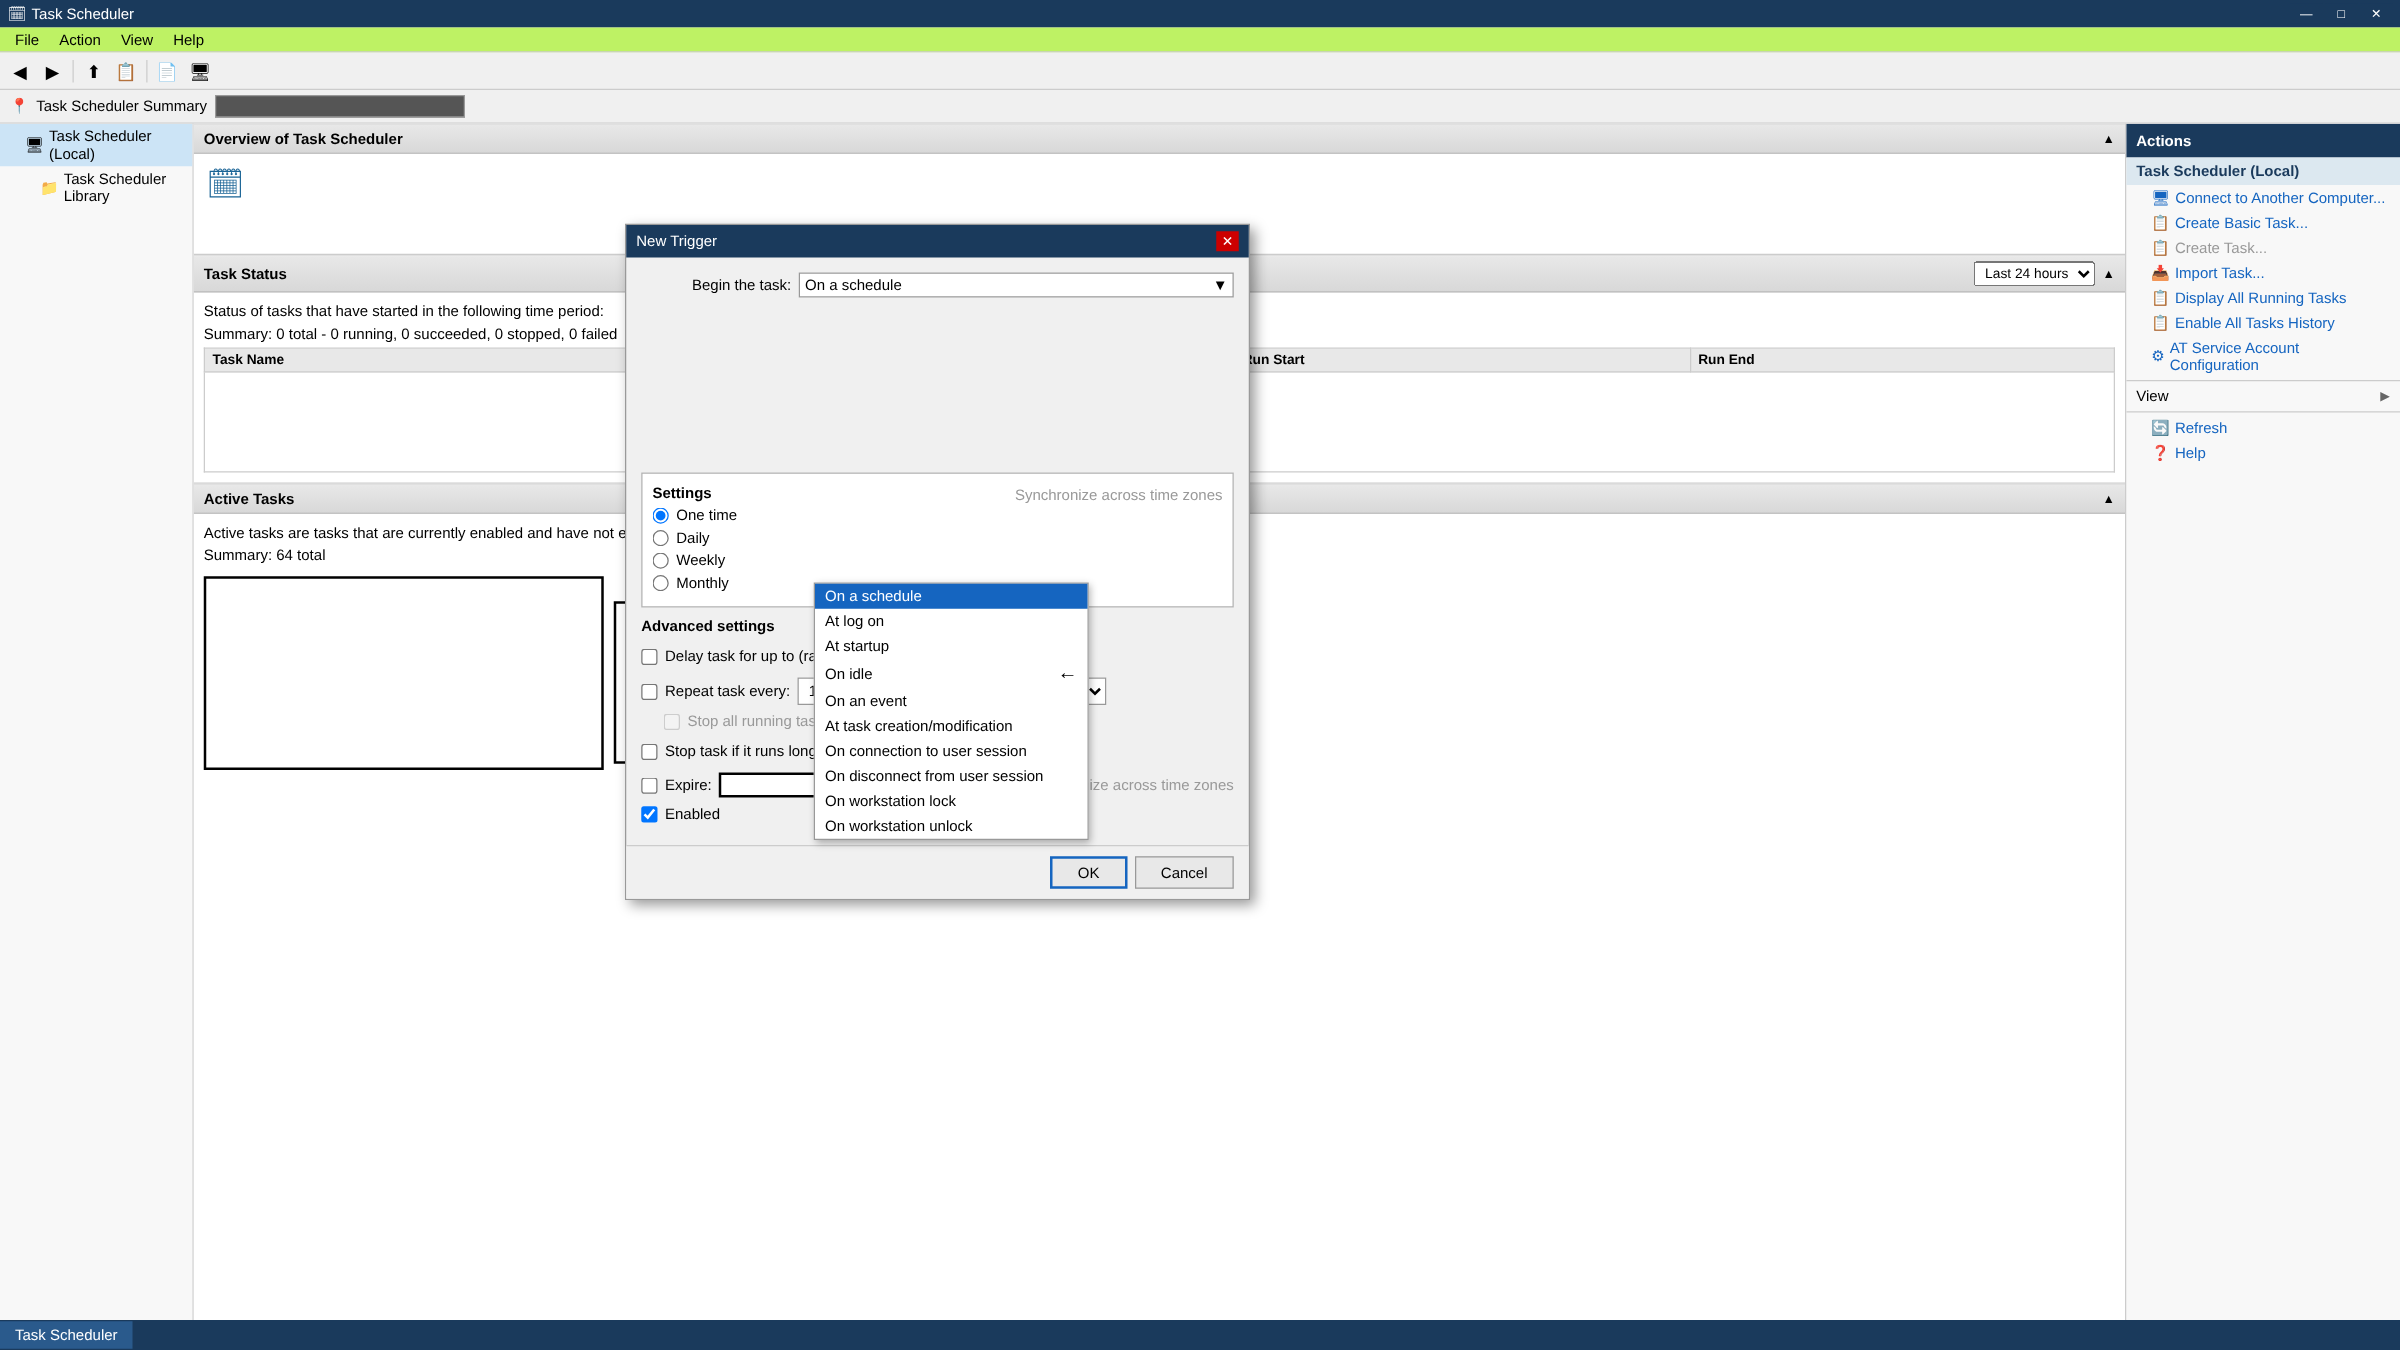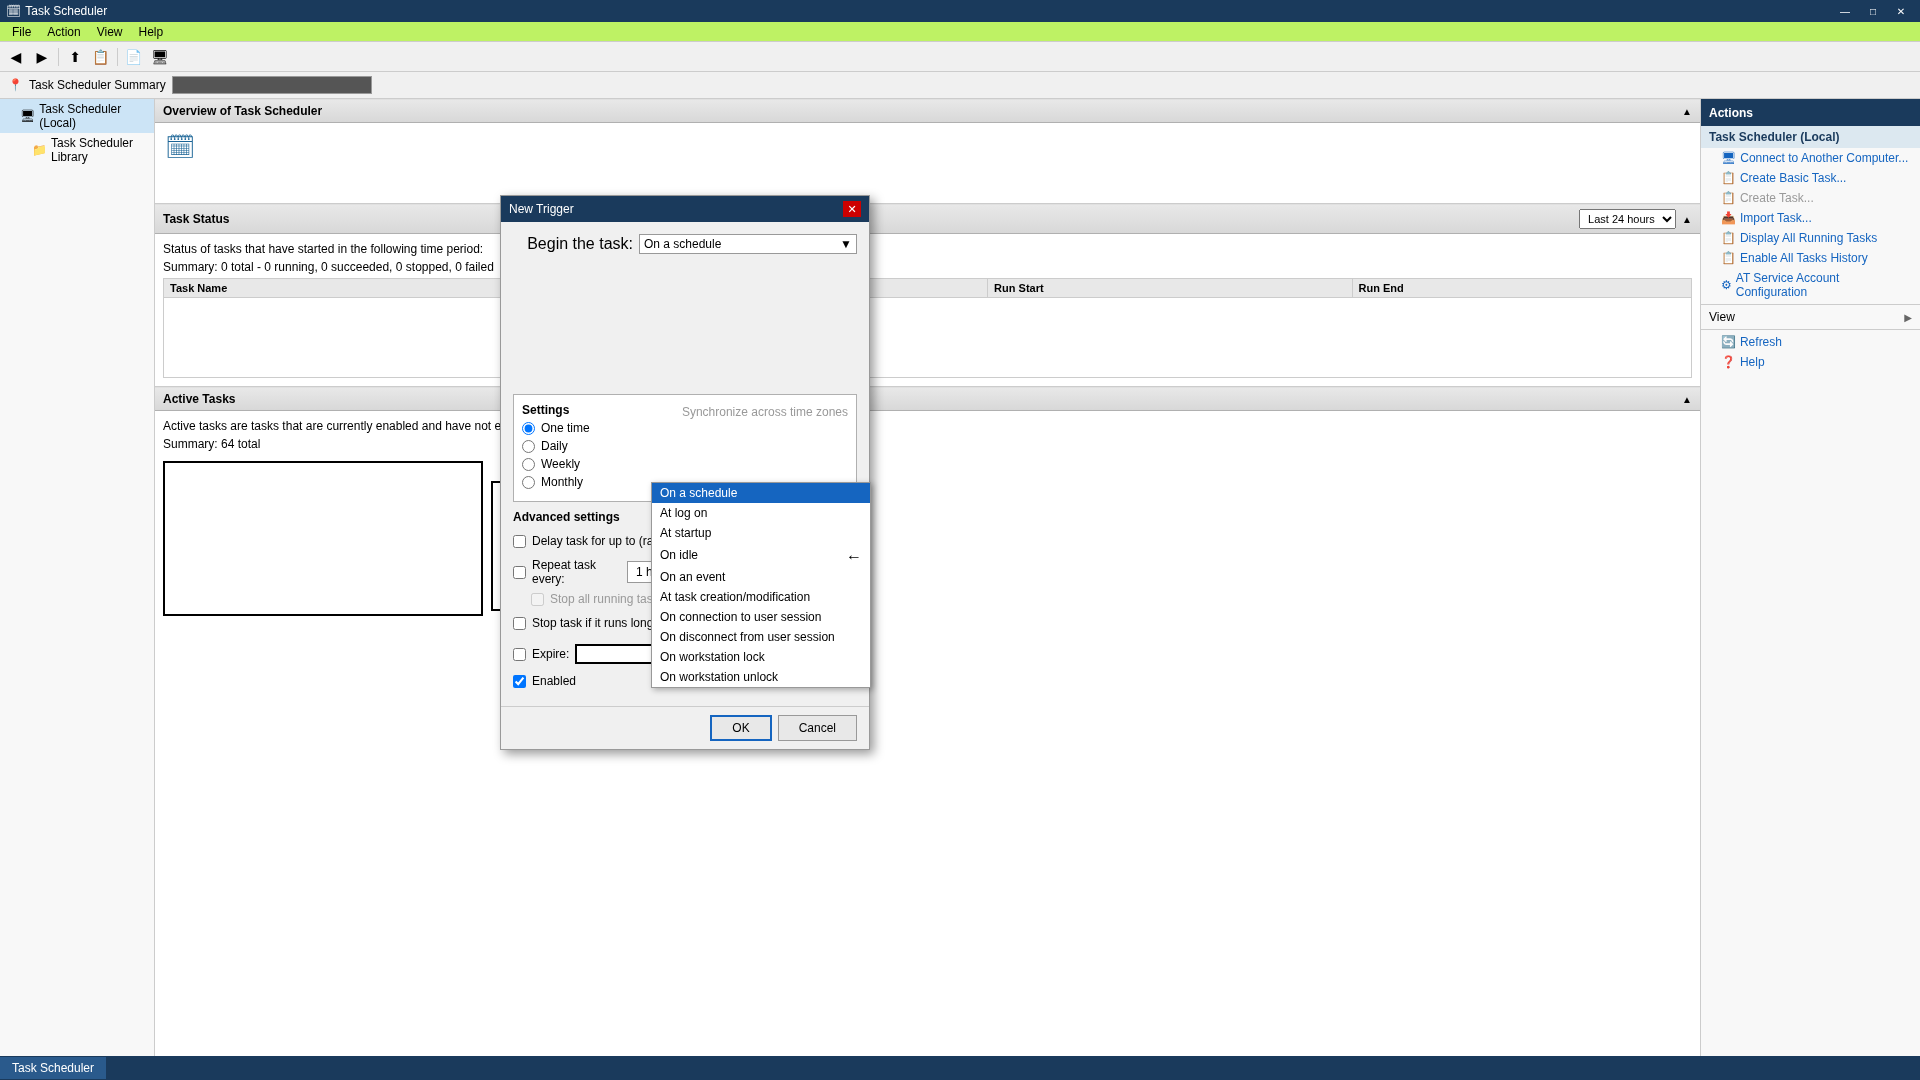--- a/index.html
+++ b/index.html
@@ -161,23 +161,23 @@
       align-items: center;
       gap: 6px;
       font-size: 12px;
     }
 
     
     .dialog {
       background: #f0f0f0;
       border: 1px solid #999;
       box-shadow: 4px 4px 10px rgba(0,0,0,0.4);
-      width: 370px;
+      width: 500px;
       position: absolute;
-      top: 195px;
+      top: 179px;
       left: 500px;
     }
     .dialog-title-bar {
       background: #1a3a5c;
       color: white;
       padding: 5px 8px;
       display: flex;
       justify-content: space-between;
       align-items: center;
       font-size: 12px;
@@ -193,21 +193,21 @@
     }
 
     .dialog-content { padding: 12px; }
 
     .form-row {
       display: flex;
       align-items: center;
       margin-bottom: 8px;
       gap: 6px;
     }
-    .form-label { width: 120px; font-size: 16px; text-align: right; }
+    .form-label { width: 120px; font-size: 12px; text-align: right; }
     .form-control {
       flex: 1;
       border: 1px solid #999;
       padding: 2px 4px;
       font-size: 12px;
       background: white;
     }
 
     .section-group {
       border: 1px solid #b0b0b0;

